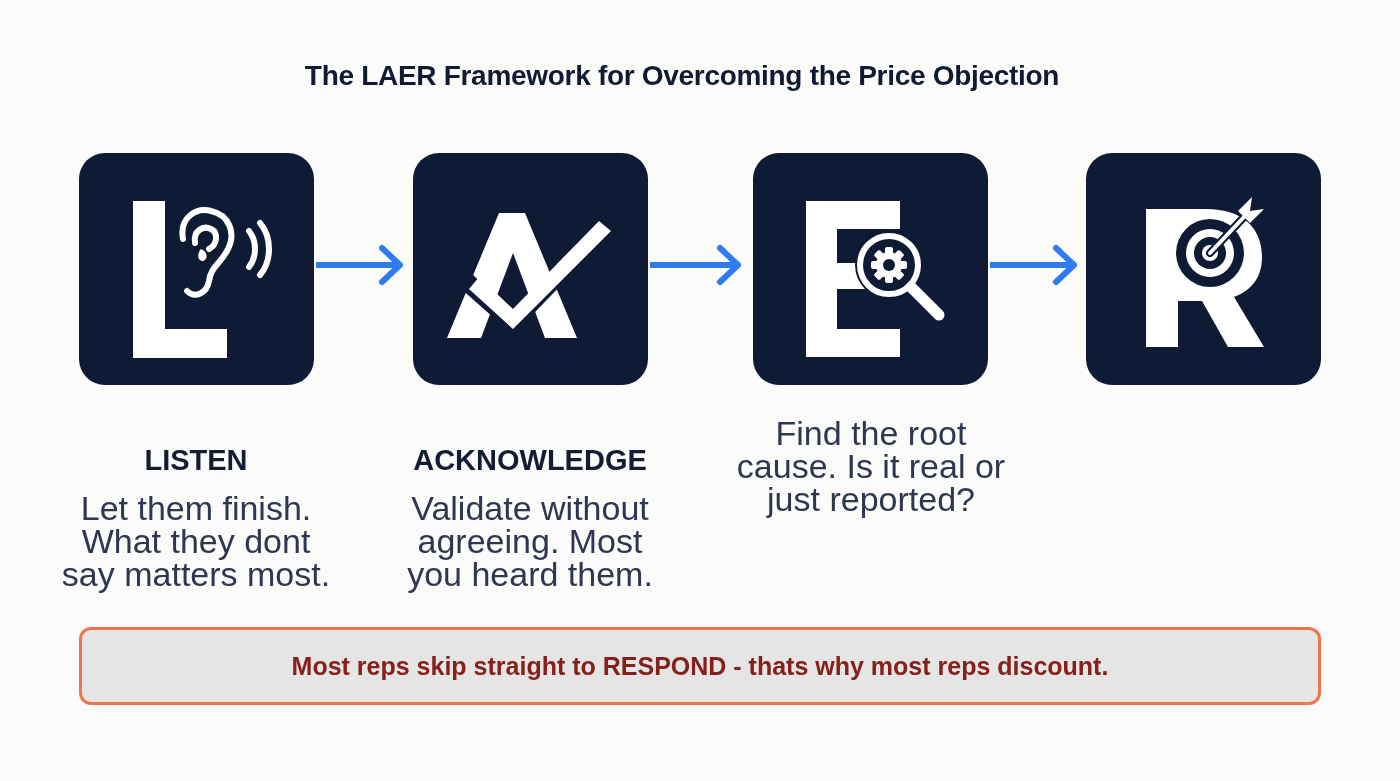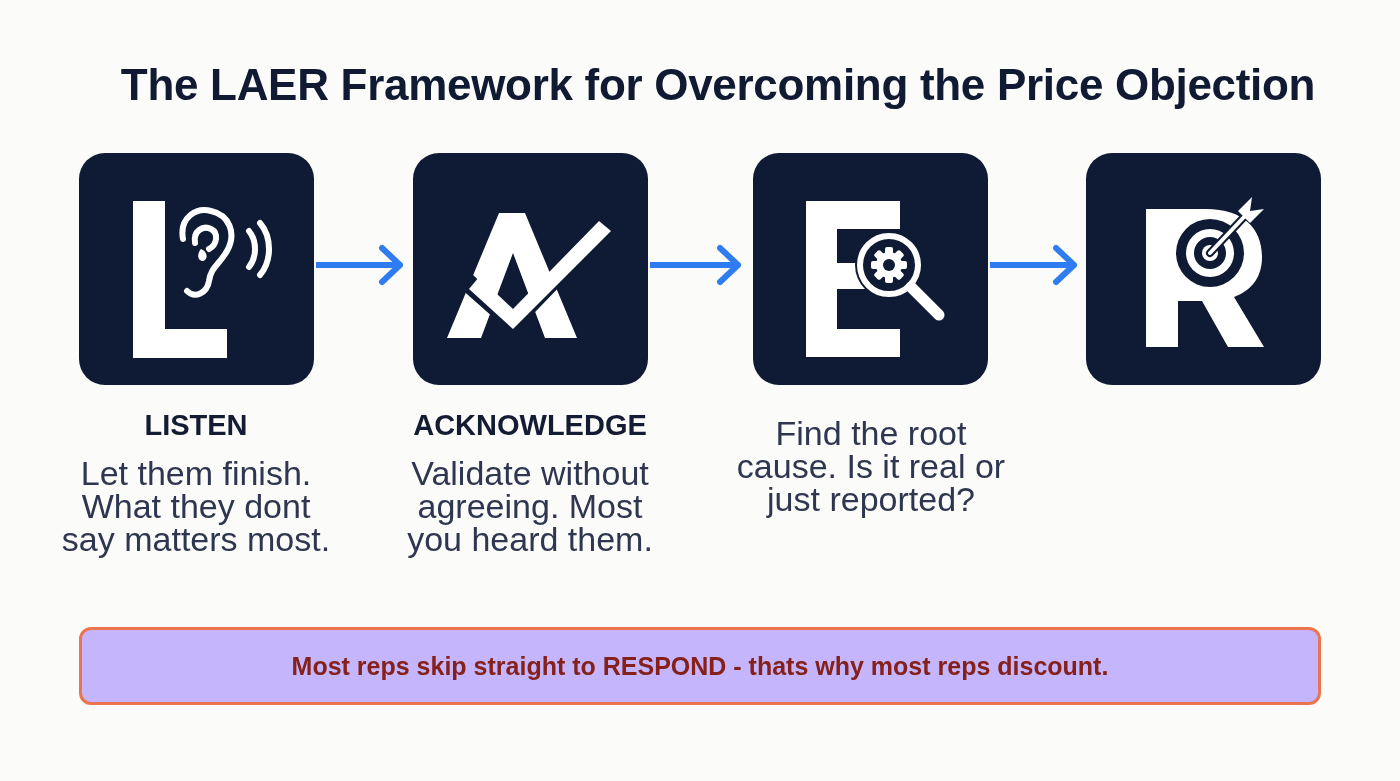--- a/index.html
+++ b/index.html
@@ -2,35 +2,35 @@
 <html><head>
   <meta charset="utf-8">
   <style>
     html, body { margin: 0; padding: 0; }
     body {
       width: 1400px; height: 781px; background: #fbfbfa; position: relative; overflow: hidden;
       font-family: "Liberation Sans", "DejaVu Sans", sans-serif; color: #0f1a33;
     }
     .title {
       position: absolute; left: 0; top: 60px; width: 1364px; text-align: center;
-      font-size: 44px; font-weight: 700; color: #111a33; letter-spacing: -0.3px; padding-left: 36px;
+      font-size: 28px; font-weight: 700; color: #111a33; letter-spacing: -0.3px;
     }
     .card {
       position: absolute; top: 153px; width: 235px; height: 232px;
       background: #0f1b34; border-radius: 26px;
     }
     .card svg { position: absolute; left: 0; top: 0; width: 235px; height: 232px; }
     .arrow { position: absolute; top: 240px; height: 50px; }
     .arrow svg { width: 100%; height: 100%; }
     .step { position: absolute; top: 405px; width: 320px; text-align: center; }
-    .step-title { font-size: 29px; font-weight: 700; color: #141c33; line-height: 40px; }
+    .step-title { font-size: 29px; font-weight: 700; color: #141c33; line-height: 40px; margin-top: 35px; }
     .step-desc { margin-top: 12px; font-size: 34px; color: #2e3650; line-height: 33px; white-space: pre-line; }
     .callout {
       position: absolute; left: 79px; top: 627px; width: 1236px; height: 72px;
-      border: 3px solid #ec7550; border-radius: 12px; background: #c4b5fd;
+      border: 3px solid #ec7550; border-radius: 12px; background: #e5e5e5;
       display: flex; align-items: center; justify-content: center;
     }
     .callout-text { font-size: 25px; font-weight: 700; color: #85201a; }
   </style>
 </head>
 <body>
 
 <div class="title">The LAER Framework for Overcoming the Price Objection</div>
 
 <div class="card" style="left:79px;">

